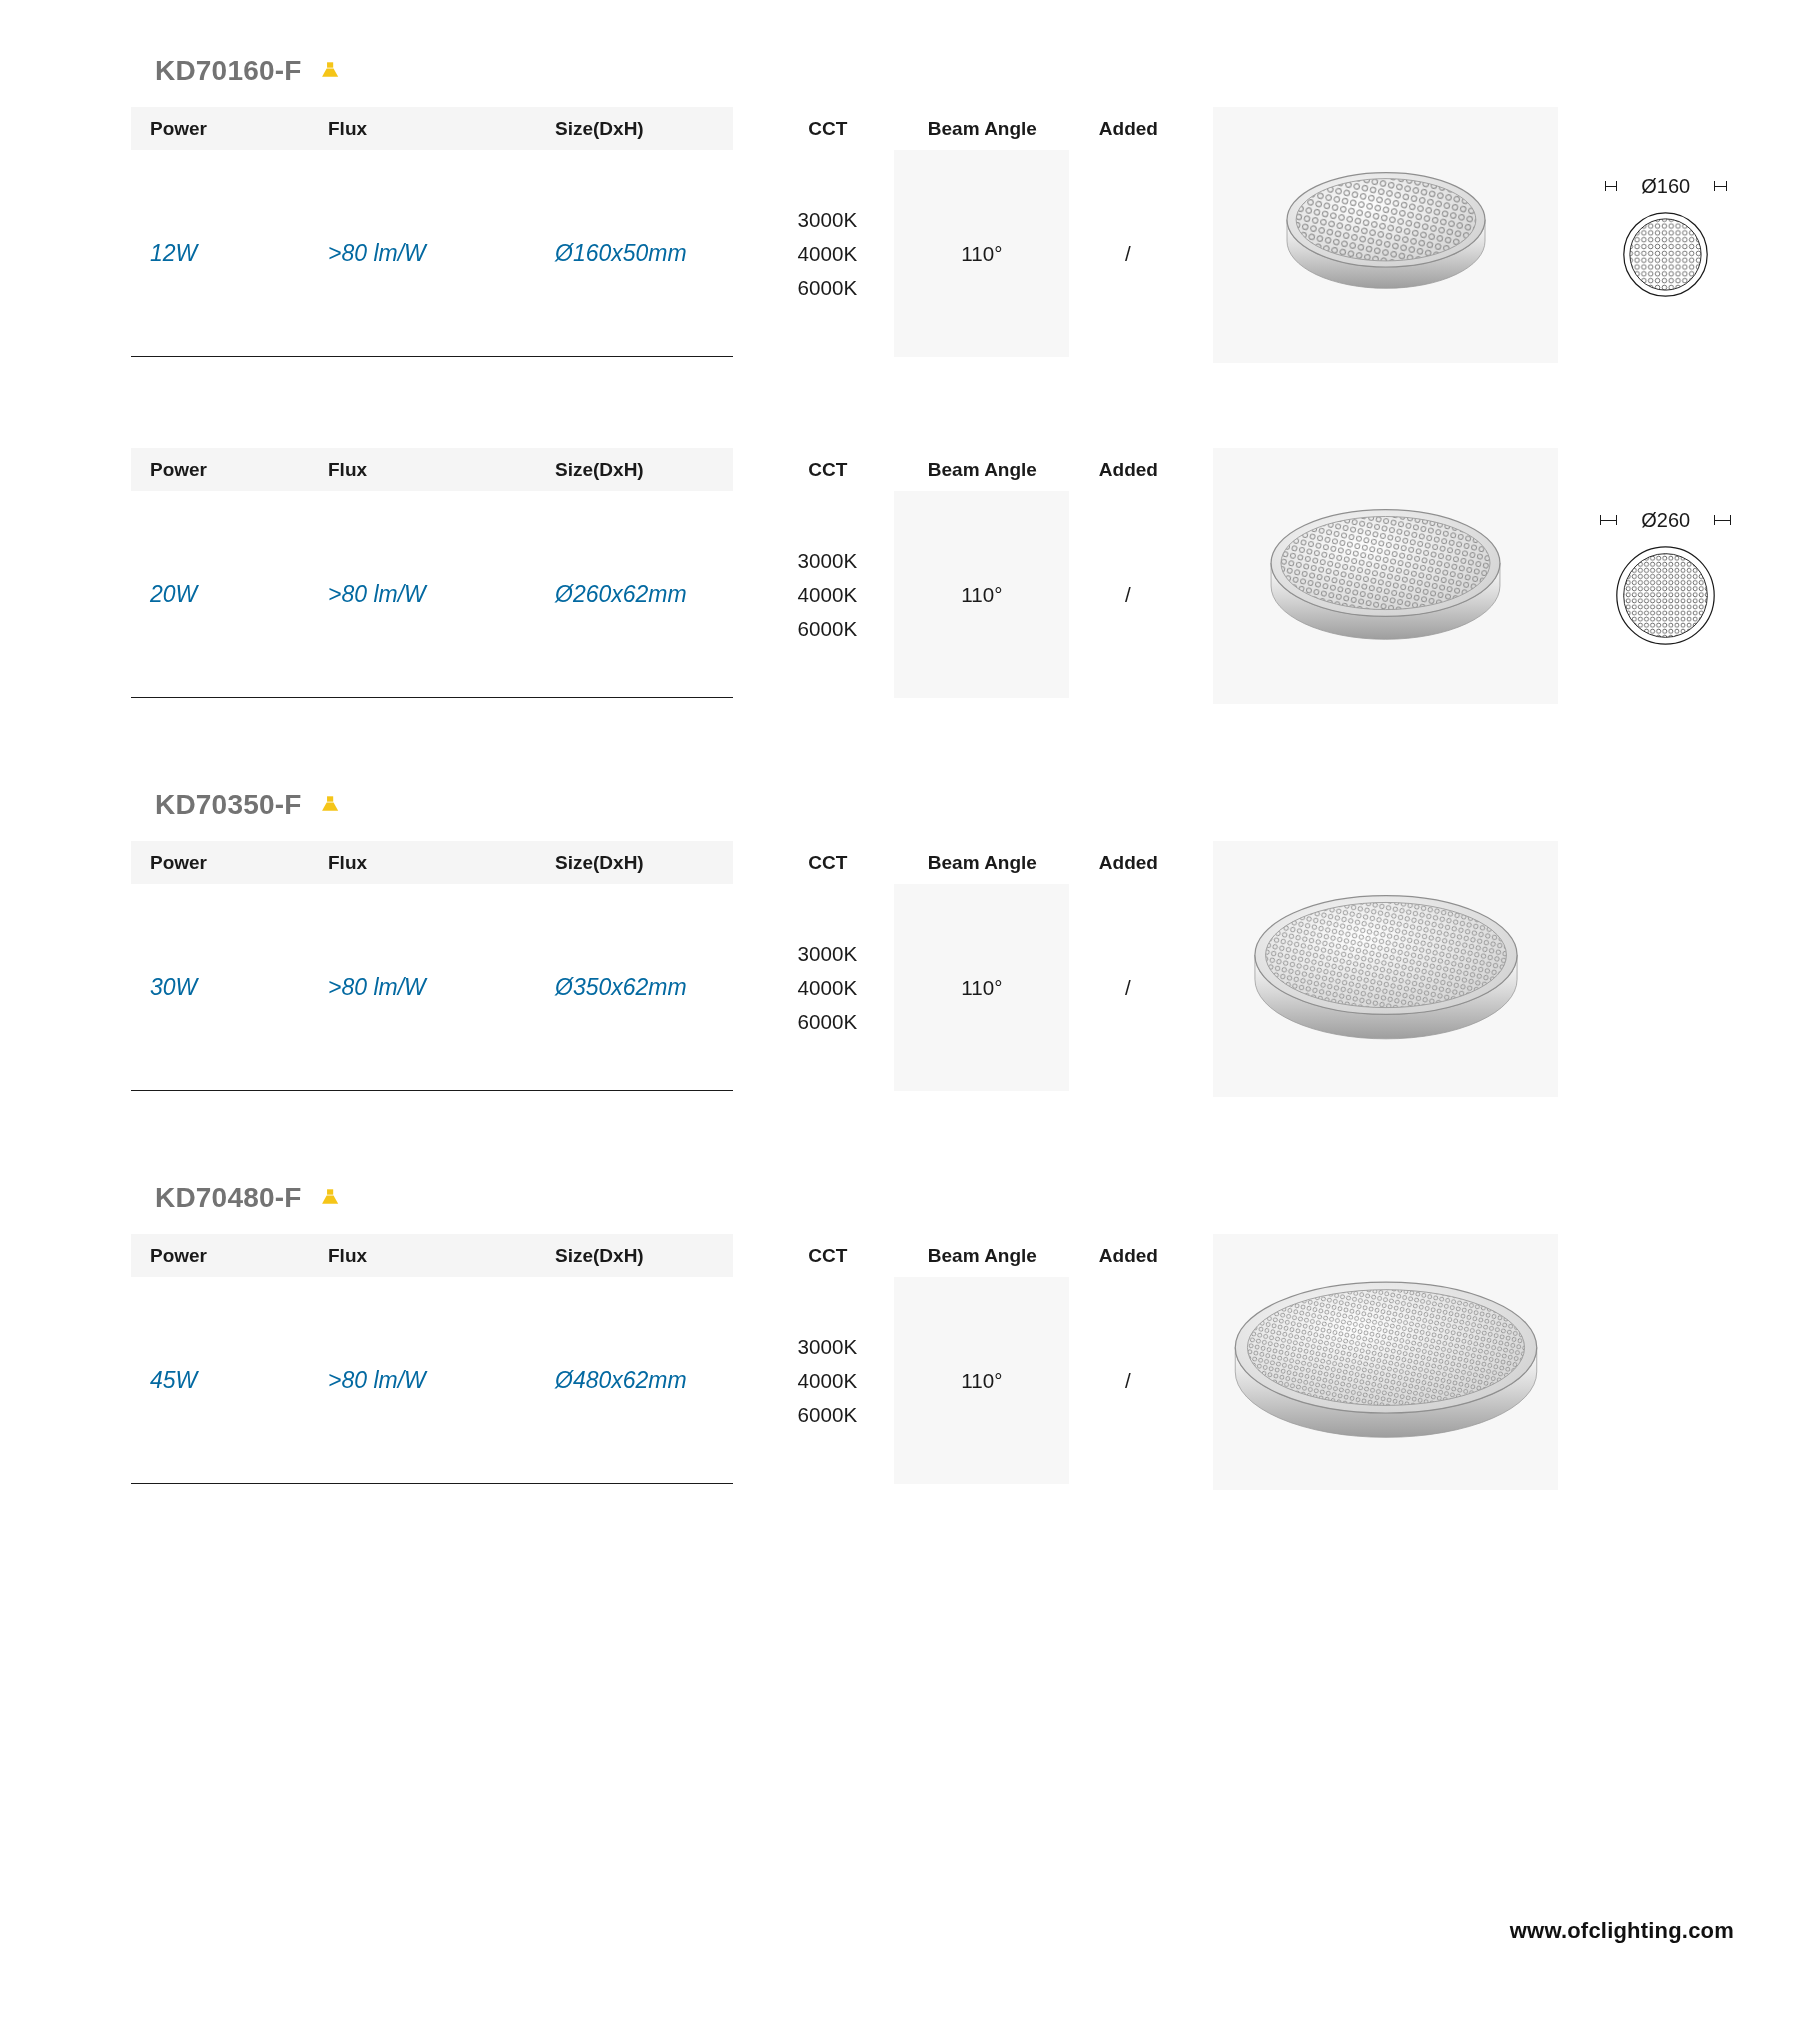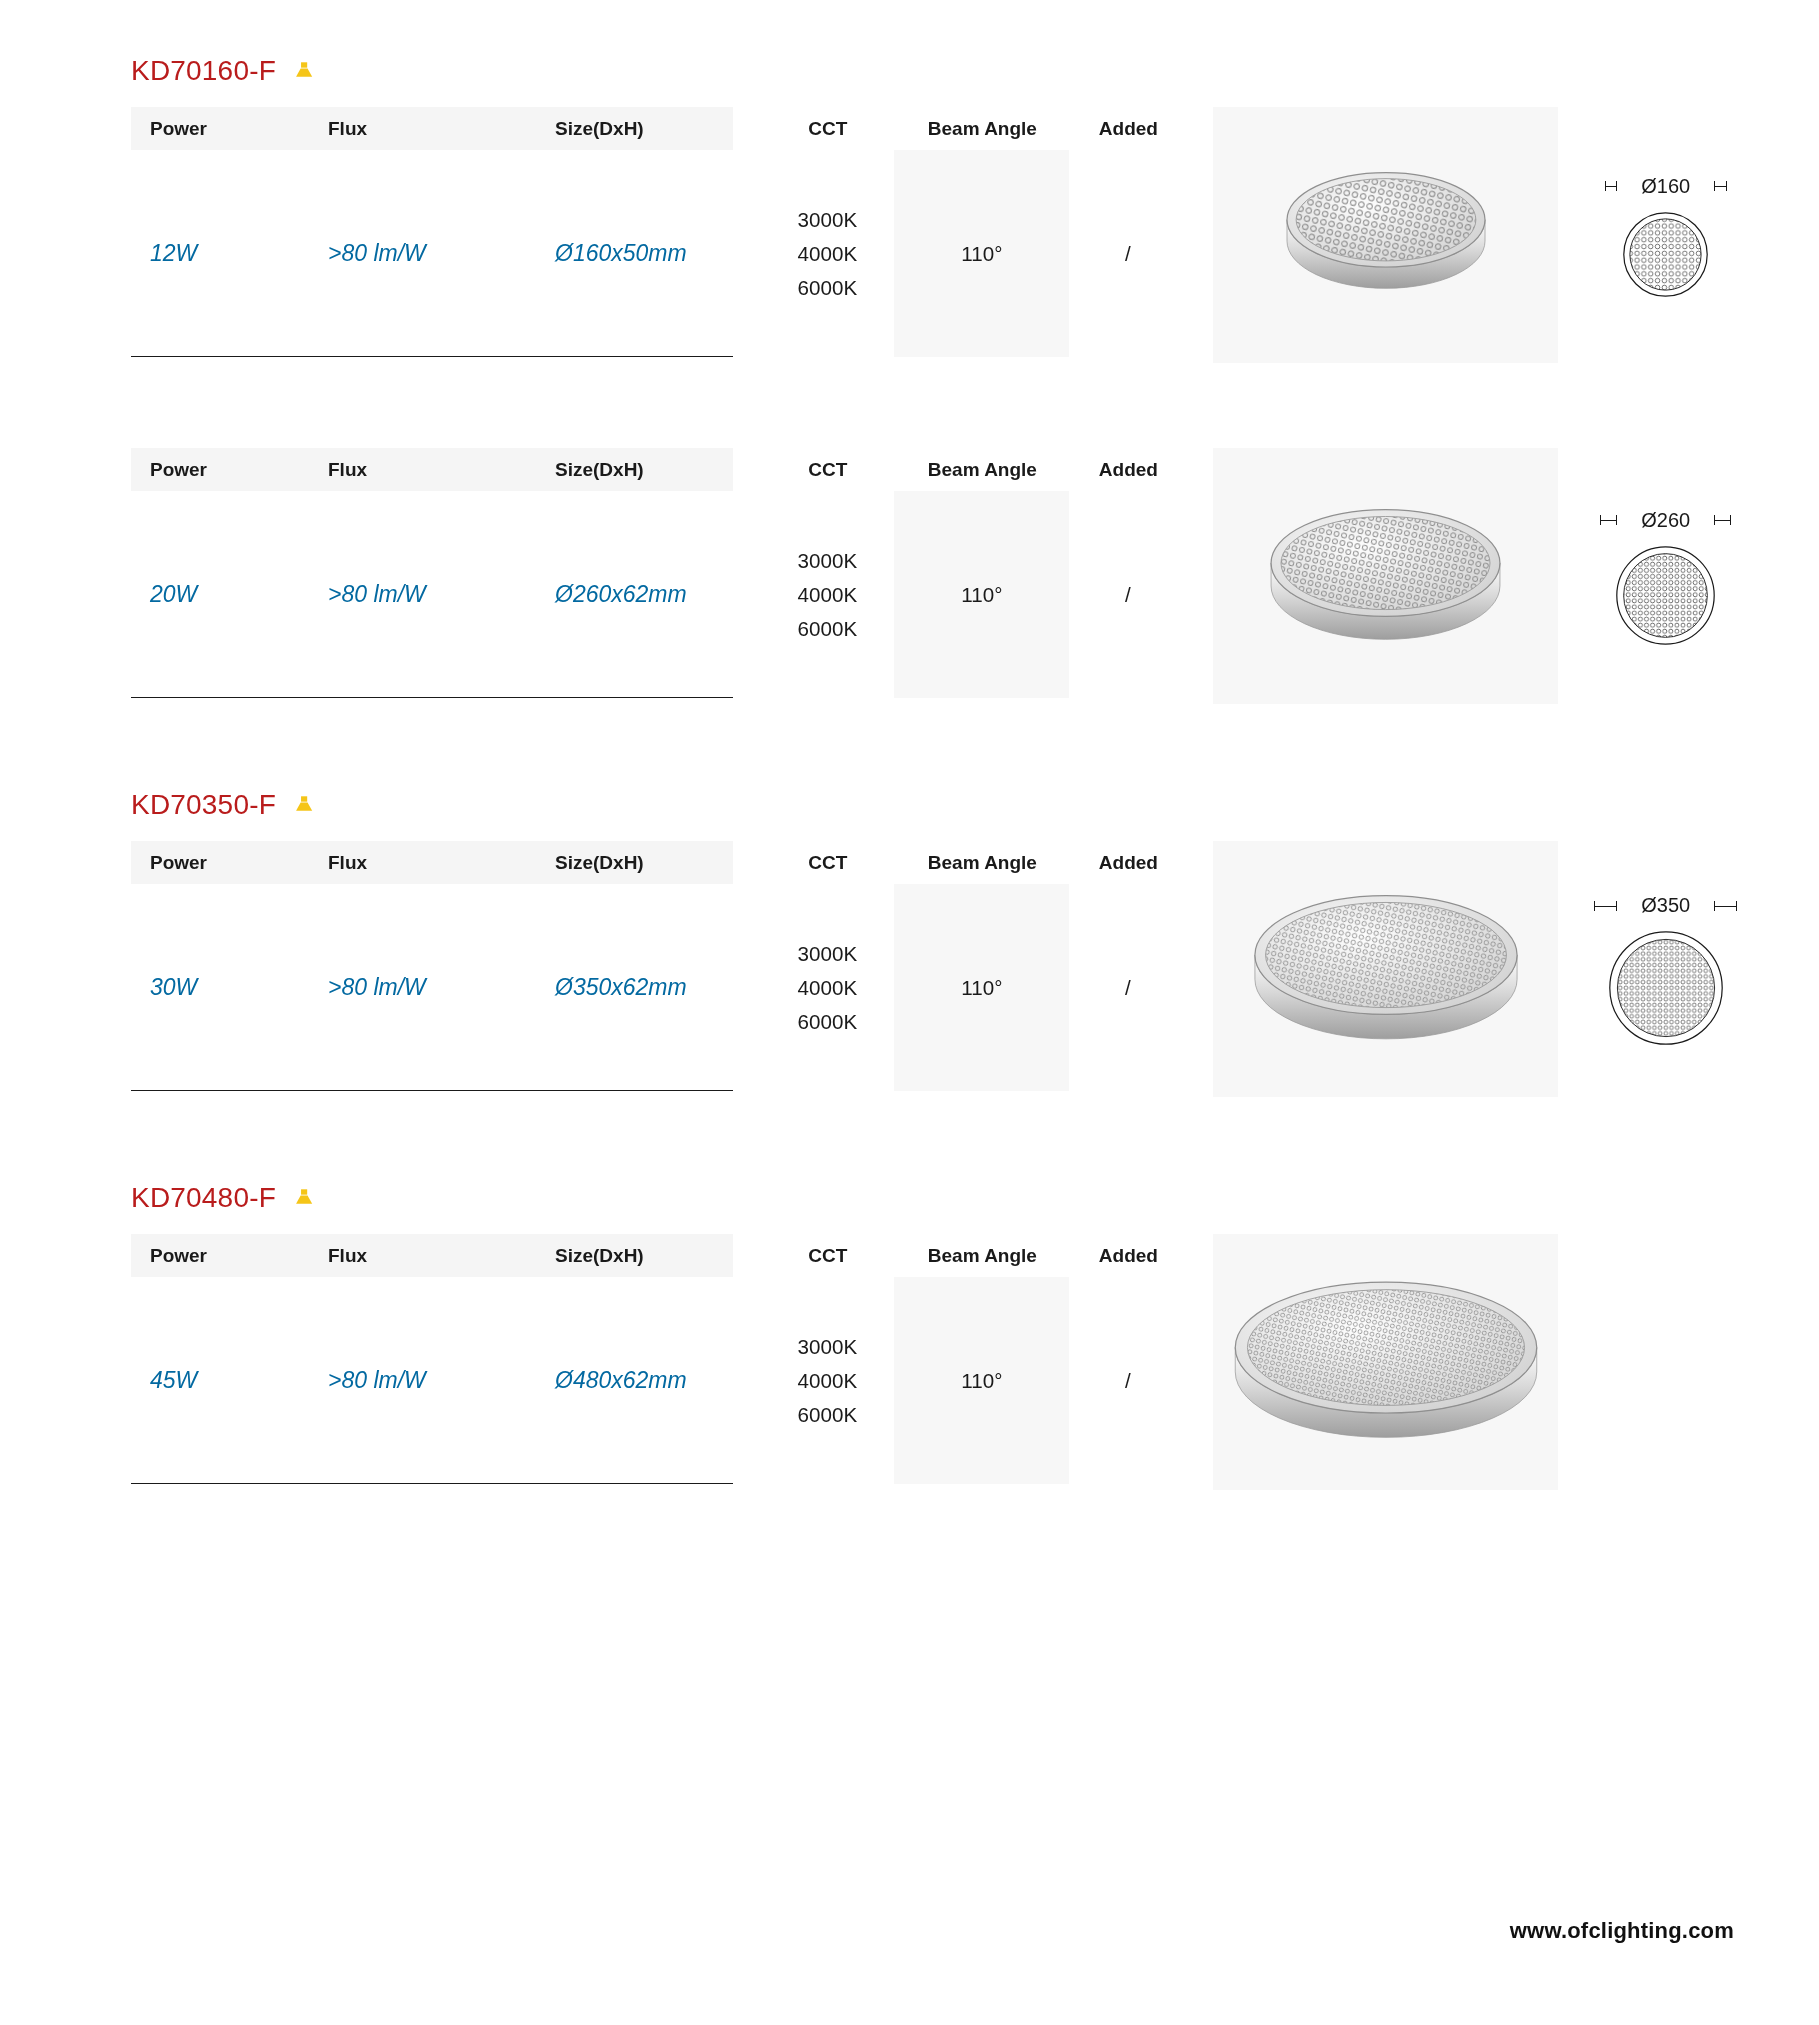--- a/index.html
+++ b/index.html
@@ -30,23 +30,24 @@
 
   
   .title-row {
     display: flex;
     align-items: center;
     gap: 17px;
     margin-bottom: 20px;
   }
   .title-text {
     font-size: 28px;
-    font-weight: normal;
+    font-weight: bold;
     letter-spacing: 0.2px;
-    color: #b91c1c;
+    color: #737373;
+    margin-left: 24px;
   }
   .lamp-icon {
     width: 23px;
     height: 23px;
     position: relative;
     display: inline-block;
   }
 
   
   .row {
@@ -395,36 +396,20 @@
               <circle cx="4.5" cy="4.5" r="2.9" fill="none" stroke="#8a8a8a" stroke-width="1.2"></circle>
             </pattern>
           </defs>
           <path d="M18 126 A172 78 0 0 0 362 126 L362 158 A172 78 0 0 1 18 158 Z" fill="url(#band3)" stroke="#9a9a9a" stroke-width="1"></path>
           <ellipse cx="190" cy="126" rx="172" ry="78" fill="url(#grid3)" stroke="#8f8f8f" stroke-width="1.6"></ellipse>
           <ellipse cx="190" cy="126" rx="158" ry="69" fill="url(#mesh3)" opacity="0.95"></ellipse>
           <ellipse cx="190" cy="126" rx="158" ry="69" fill="none" stroke="#9b9b9b" stroke-width="1.2"></ellipse>
         </svg>
       </div>
 
-      <div class="dim-panel">
-        <div class="dim-label">
-          <span class="dim-line" style="width:23px;"></span>
-          <span>Ø350</span>
-          <span class="dim-line" style="width:23px;"></span>
-        </div>
-        <svg width="120" height="120" viewBox="0 0 158 158">
-          <defs>
-            <pattern id="dot3" width="7.5" height="7.5" patternUnits="userSpaceOnUse">
-              <circle cx="3.75" cy="3.75" r="2.5" fill="none" stroke="#4a4a4a" stroke-width="0.9"></circle>
-            </pattern>
-          </defs>
-          <circle cx="79" cy="79" r="74" fill="#ffffff" stroke="#1a1a1a" stroke-width="1.6"></circle>
-          <circle cx="79" cy="79" r="64" fill="url(#dot3)" stroke="#1a1a1a" stroke-width="1.2"></circle>
-        </svg>
-      </div>
     </div>
   </div>
 
   <div class="product-block" style="margin-top:85px;">
     <div class="title-row">
       <span class="title-text">KD70480-F</span>
       <span class="lamp-icon">
         <svg width="23" height="23" viewBox="0 0 30 30">
           <rect x="10.5" y="3" width="8" height="7" fill="#f5c518"></rect>
           <path d="M4 22 L10 11 L19 11 L25 22 Z" fill="#f5c518"></path>

